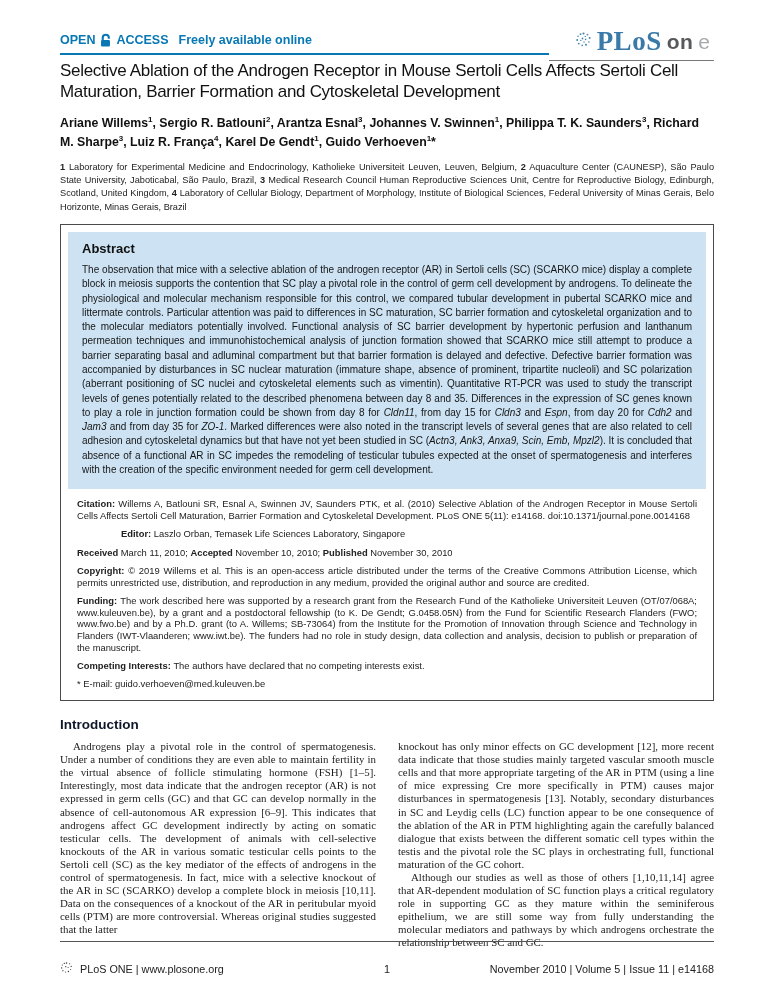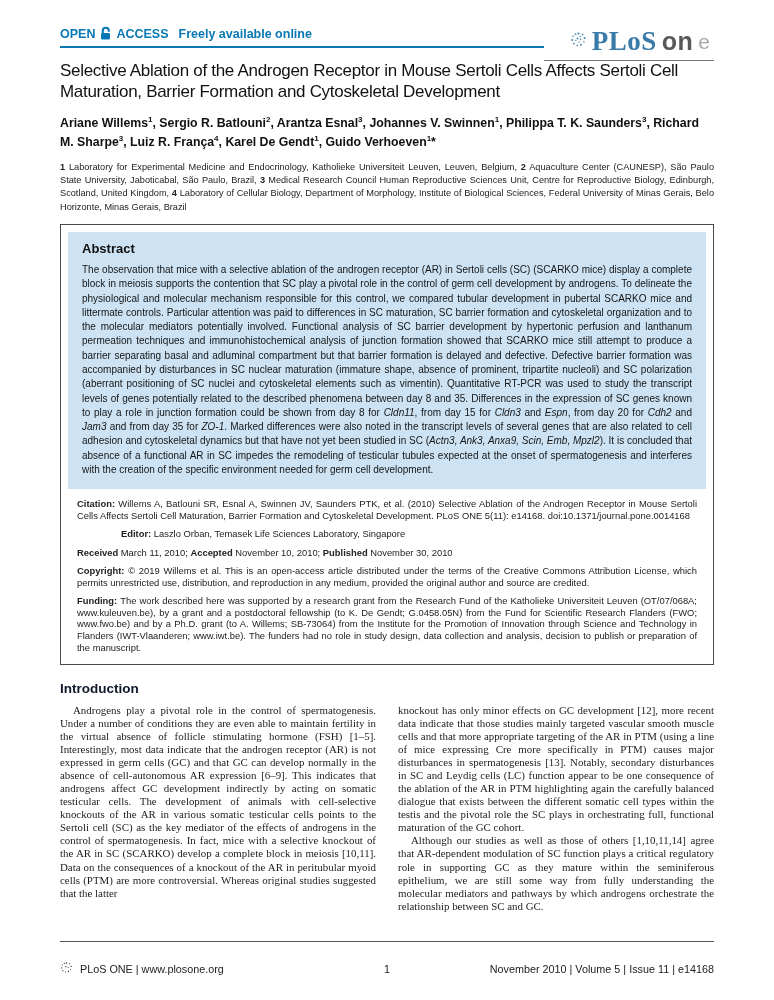--- a/index.html
+++ b/index.html
@@ -8,37 +8,37 @@
     position: relative;
     width: 774px; height: 1000px;
     margin: 0 auto;
     background: #ffffff;
     padding: 26px 60px 0 60px;
     overflow: hidden;
     font-family: "Liberation Sans", sans-serif;
     color: #1a1a1a;
   }
   
-  .header { display: flex; justify-content: space-between; align-items: flex-start; }
+  .header { display: flex; justify-content: space-between; align-items: center; }
   .header-left {
     flex: 1;
     border-bottom: 2px solid #0878b4;
     padding-bottom: 5px;
     display: flex; align-items: center; gap: 4px;
     color: #0878b4; font-weight: bold; font-size: 12.5px;
   }
   .header-left .tagline { margin-left: 6px; }
   .lock-icon { display: inline-block; width: 13px; height: 15px; }
   .header-right {
     border-bottom: 1px solid #777;
     padding: 0 4px 3px 26px;
     display: flex; align-items: center; gap: 5px;
   }
   .logo-plos { font-family: "Liberation Serif", serif; font-weight: bold; font-size: 27px; color: #3a7aa8; letter-spacing: 0.5px; }
-  .logo-one-bold { font-size: 25px; font-weight: bold; color: #58595b; letter-spacing: 0.5px; }
+  .logo-one-bold { font-size: 21px; font-weight: bold; color: #58595b; letter-spacing: 0.5px; }
   .logo-one-light { font-size: 21px; color: #a7a9ac; }
   
   .title {
     margin-top: 0;
     font-size: 17px; font-weight: normal; line-height: 1.22;
     letter-spacing: -0.3px; color: #111;
   }
   .authors { margin-top: 12px; font-size: 12.3px; font-weight: bold; line-height: 1.5; color: #111; }
   .authors sup { font-size: 8px; }
   .affiliations { margin-top: 9px; font-size: 9.2px; line-height: 1.45; color: #222; text-align: justify; }
@@ -124,20 +124,22 @@
     <div class="abstract-box">
       <div class="abstract-heading">Abstract</div>
       <div class="abstract-text"><span>The observation that mice with a selective ablation of the androgen receptor (AR) in Sertoli cells (SC) (SCARKO mice) display a complete block in meiosis supports the contention that SC play a pivotal role in the control of germ cell development by androgens. To delineate the physiological and molecular mechanism responsible for this control, we compared tubular development in pubertal SCARKO mice and littermate controls. Particular attention was paid to differences in SC maturation, SC barrier formation and cytoskeletal organization and to the molecular mediators potentially involved. Functional analysis of SC barrier development by hypertonic perfusion and lanthanum permeation techniques and immunohistochemical analysis of junction formation showed that SCARKO mice still attempt to produce a barrier separating basal and adluminal compartment but that barrier formation is delayed and defective. Defective barrier formation was accompanied by disturbances in SC nuclear maturation (immature shape, absence of prominent, tripartite nucleoli) and SC polarization (aberrant positioning of SC nuclei and cytoskeletal elements such as vimentin). Quantitative RT-PCR was used to study the transcript levels of genes potentially related to the described phenomena between day 8 and 35. Differences in the expression of SC genes known to play a role in junction formation could be shown from day 8 for </span><span style="font-style: italic;">Cldn11</span><span>, from day 15 for </span><span style="font-style: italic;">Cldn3</span><span> and </span><span style="font-style: italic;">Espn</span><span>, from day 20 for </span><span style="font-style: italic;">Cdh2</span><span> and </span><span style="font-style: italic;">Jam3</span><span> and from day 35 for </span><span style="font-style: italic;">ZO-1</span><span>. Marked differences were also noted in the transcript levels of several genes that are also related to cell adhesion and cytoskeletal dynamics but that have not yet been studied in SC (</span><span style="font-style: italic;">Actn3, Ank3, Anxa9, Scin, Emb, Mpzl2</span><span>). It is concluded that absence of a functional AR in SC impedes the remodeling of testicular tubules expected at the onset of spermatogenesis and interferes with the creation of the specific environment needed for germ cell development.</span></div>
     </div>
     <div class="fm-meta">
       <p><span style="font-weight: bold;">Citation: </span><span>Willems A, Batlouni SR, Esnal A, Swinnen JV, Saunders PTK, et al. (2010) Selective Ablation of the Androgen Receptor in Mouse Sertoli Cells Affects Sertoli Cell Maturation, Barrier Formation and Cytoskeletal Development. PLoS ONE 5(11): e14168. doi:10.1371/journal.pone.0014168</span></p>
       <p><span style="font-weight: bold; padding-left: 44px;">Editor: </span><span>Laszlo Orban, Temasek Life Sciences Laboratory, Singapore</span></p>
       <p><span style="font-weight: bold;">Received </span><span>March 11, 2010; </span><span style="font-weight: bold;">Accepted </span><span>November 10, 2010; </span><span style="font-weight: bold;">Published </span><span>November 30, 2010</span></p>
       <p><span style="font-weight: bold;">Copyright: </span><span>© 2019 Willems et al. This is an open-access article distributed under the terms of the Creative Commons Attribution License, which permits unrestricted use, distribution, and reproduction in any medium, provided the original author and source are credited.</span></p>
       <p><span style="font-weight: bold;">Funding: </span><span>The work described here was supported by a research grant from the Research Fund of the Katholieke Universiteit Leuven (OT/07/068A; www.kuleuven.be), by a grant and a postdoctoral fellowship (to K. De Gendt; G.0458.05N) from the Fund for Scientific Research Flanders (FWO; www.fwo.be) and by a Ph.D. grant (to A. Willems; SB-73064) from the Institute for the Promotion of Innovation through Science and Technology in Flanders (IWT-Vlaanderen; www.iwt.be). The funders had no role in study design, data collection and analysis, decision to publish or preparation of the manuscript.</span></p>
+      <p><span style="font-weight: bold;">Competing Interests: </span><span>The authors have declared that no competing interests exist.</span></p>
+      <p><span>* E-mail: guido.verhoeven@med.kuleuven.be</span></p>
     </div>
   </div>
 
   <div class="intro">
     <div class="intro-heading">Introduction</div>
     <div class="columns">
       <div class="col">
         <p class="indent">Androgens play a pivotal role in the control of spermatogenesis. Under a number of conditions they are even able to maintain fertility in the virtual absence of follicle stimulating hormone (FSH) [1–5]. Interestingly, most data indicate that the androgen receptor (AR) is not expressed in germ cells (GC) and that GC can develop normally in the absence of cell-autonomous AR expression [6–9]. This indicates that androgens affect GC development indirectly by acting on somatic testicular cells. The development of animals with cell-selective knockouts of the AR in various somatic testicular cells points to the Sertoli cell (SC) as the key mediator of the effects of androgens in the control of spermatogenesis. In fact, mice with a selective knockout of the AR in SC (SCARKO) develop a complete block in meiosis [10,11]. Data on the consequences of a knockout of the AR in peritubular myoid cells (PTM) are more controversial. Whereas original studies suggested that the latter</p>
       </div>
       <div class="col">

